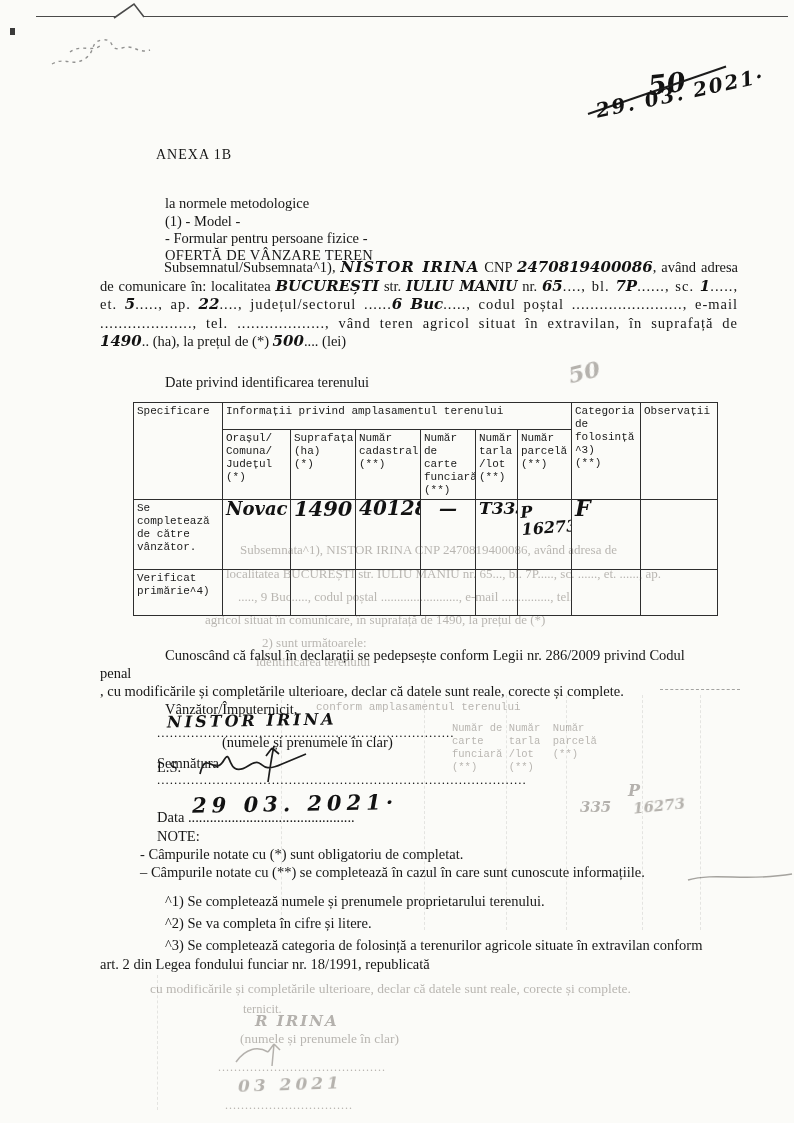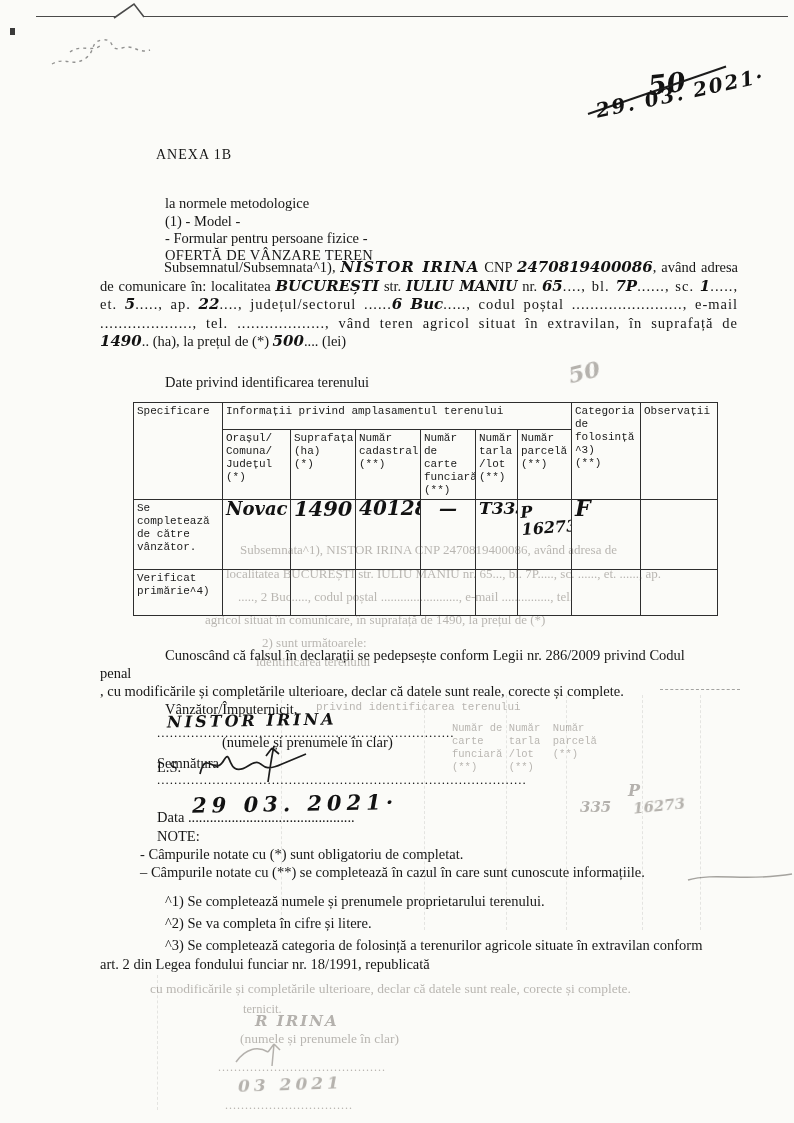--- a/index.html
+++ b/index.html
@@ -127,36 +127,36 @@
       <td></td>
           <td></td>
       <td></td>
           <td></td>
     </tr>
   </tbody>
     </table>
 
   <div class="abs ghost serif" style="left:240px;top:541px;font-size:13px;width:510px;">Subsemnata^1), NISTOR IRINA CNP 2470819400086, având  adresa  de</div>
   <div class="abs ghost serif" style="left:226px;top:565px;font-size:13px;width:525px;">localitatea BUCUREȘTI str. IULIU MANIU nr. 65..., bl. 7P....., sc. ......, et. ......, ap.</div>
-  <div class="abs ghost serif" style="left:238px;top:588px;font-size:13px;width:515px;">....., 2 Buc....., codul poștal ........................, e-mail ..............., tel.</div>
+  <div class="abs ghost serif" style="left:238px;top:588px;font-size:13px;width:515px;">....., 9 Buc....., codul poștal ........................, e-mail ..............., tel.</div>
   <div class="abs ghost serif" style="left:205px;top:611px;font-size:13px;width:540px;">agricol situat în comunicare, în suprafață de 1490, la prețul de (*)</div>
   <div class="abs ghost serif" style="left:262px;top:634px;font-size:13px;">2) sunt următoarele:</div>
   <div class="abs ghost serif" style="left:256px;top:653px;font-size:13px;">identificarea terenului</div>
 
   <div class="abs serif" style="left:165px;top:646px;">Cunoscând că falsul în declarații se pedepsește conform Legii nr. 286/2009 privind Codul</div>
   <div class="abs serif" style="left:100px;top:664px;">penal</div>
   <div class="abs serif" style="left:100px;top:682px;">, cu modificările și completările ulterioare, declar că datele sunt reale, corecte și complete.</div>
   <div class="abs" style="left:660px;top:689px;width:80px;border-top:1px dashed rgba(0,0,0,0.35);"></div>
 
   <div class="abs serif" style="left:165px;top:700px;">Vânzător/Împuternicit,</div>
   <div class="abs hw" style="left:167px;top:711px;font-size:16px;letter-spacing:3px;transform:rotate(-1deg);">NISTOR  IRINA</div>
   <div class="abs serif dots" style="left:157px;top:724px;font-size:13px;">......................................................................</div>
   <div class="abs serif" style="left:222px;top:733px;">(numele și prenumele în clar)</div>
 
-  <div class="abs ghost mono" style="left:316px;top:701px;font-size:11px;">privind identificarea terenului</div>
+  <div class="abs ghost mono" style="left:316px;top:701px;font-size:11px;">conform amplasamentul terenului</div>
   <div class="abs ghost mono prem" style="left:452px;top:722px;font-size:10.5px;line-height:13px;">Număr de Număr  Număr
 carte    tarla  parcelă
 funciară /lot   (**)
 (**)     (**)</div>
 
   <div class="abs serif" style="left:157px;top:754px;">Semnătura</div>
   <svg class="abs" style="left:194px;top:738px;" width="140" height="48">
     <path d="M6 36 C 12 10, 20 40, 30 22 C 38 8, 32 42, 54 28 C 72 16, 62 38, 88 26 L 112 16 M 74 44 C 76 30, 78 16, 80 8 M 78 10 L 72 18 M 78 10 L 85 16" stroke="#1d1d1d" stroke-width="1.7" fill="none"></path>
   </svg>
   <div class="abs serif dots" style="left:157px;top:771px;font-size:13px;">.......................................................................................</div>

